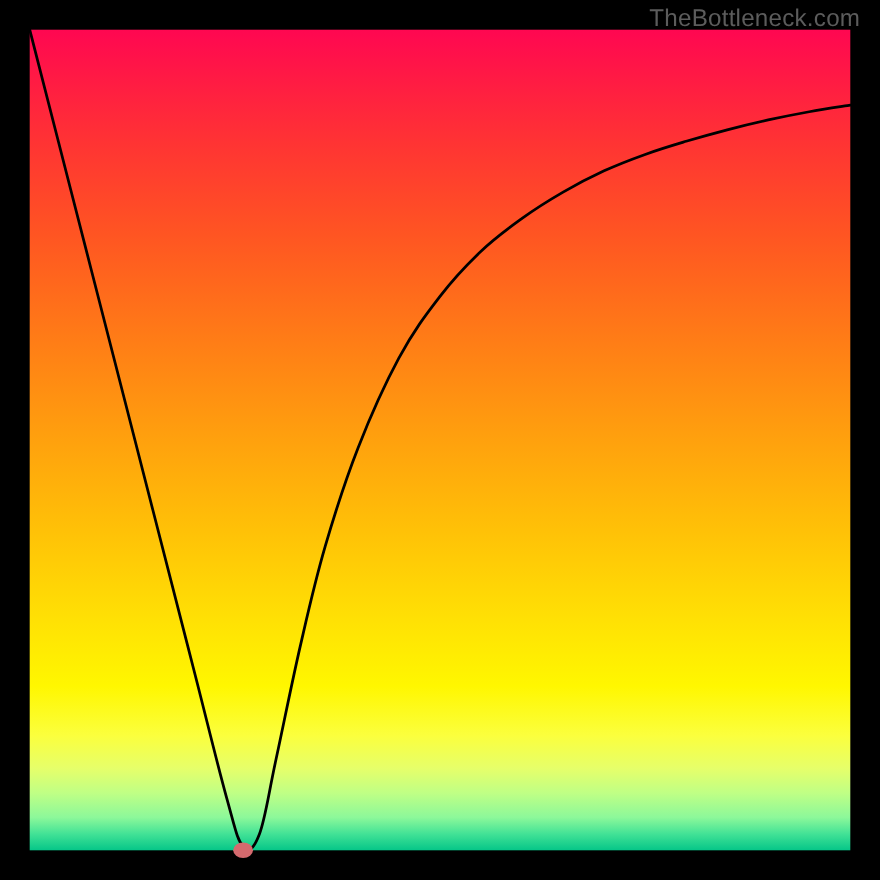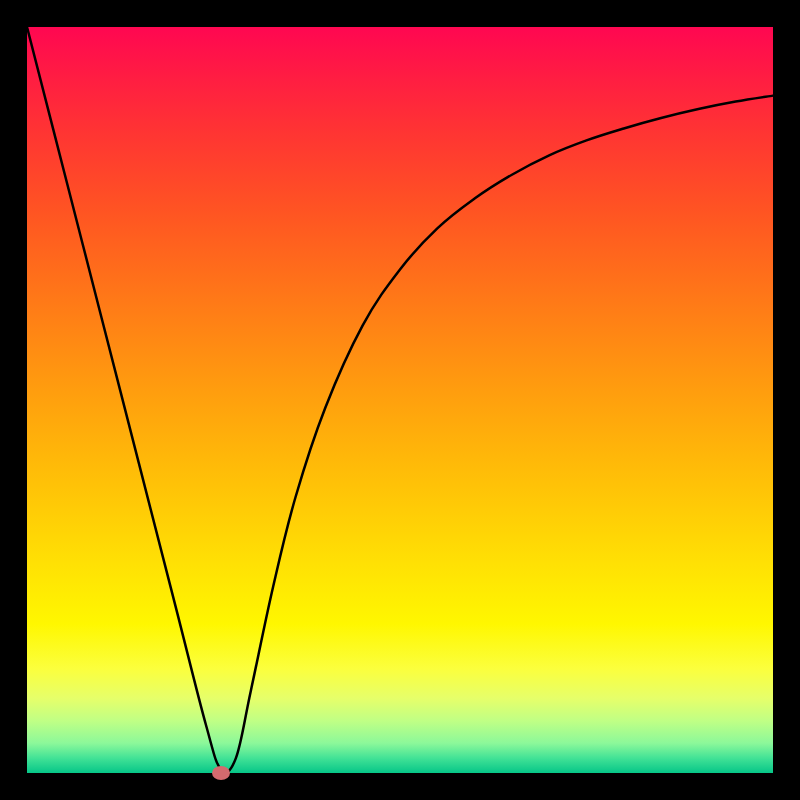--- a/index.html
+++ b/index.html
@@ -66,20 +66,21 @@
     border-radius: 50%;
     background: #d46a6e;
     transform: translate(-50%, -50%);
   }
 </style>
 </head>
 <body>
 
 <div class="chart-wrap">
 
+  <div class="watermark">TheBottleneck.com</div>
 
   <div class="plot-area">
     <svg class="curve" viewBox="0 0 746 746" preserveAspectRatio="none">
       <path id="curve-path" fill="none" stroke="#000" stroke-width="2.5" stroke-linecap="round" stroke-linejoin="round" d="M 0 0 C 6.714 26.184599999999982, 23.872000000000003 93.10079999999991, 37.300000000000004 145.4699999999999 C 50.72800000000001 197.83919999999992, 61.17200000000001 238.57079999999996, 74.60000000000001 290.94 C 88.028 343.30920000000003, 98.472 384.04080000000005, 111.89999999999999 436.41 C 125.32799999999999 488.7792, 137.1148 534.74772, 149.20000000000002 581.88 C 161.28520000000003 629.01228, 170.98319999999998 669.3858, 179.04 698.256 C 187.0968 727.1261999999999, 188.5888 736.36168, 193.96 742.27 C 199.33120000000002 748.17832, 203.50880000000004 745.1794, 208.88000000000002 731.08 C 214.2512 716.9806000000001, 217.08599999999998 694.8244000000001, 223.79999999999998 663.94 C 230.51399999999998 633.0556, 238.1232 594.4128000000001, 246.18 559.5 C 254.23680000000002 524.5871999999999, 259.1604 502.2072, 268.56 469.98 C 277.9596 437.75280000000004, 286.31480000000005 411.34439999999995, 298.40000000000003 380.46 C 310.4852 349.5756, 322.272 323.2418, 335.7 298.40000000000003 C 349.128 273.55820000000006, 359.572 259.9064, 373 242.45 C 386.428 224.9936, 396.872 214.17659999999995, 410.3 201.41999999999996 C 423.728 188.66339999999997, 434.17199999999997 181.24816000000004, 447.59999999999997 171.58000000000004 C 461.02799999999996 161.91184000000004, 471.47200000000004 155.49623999999997, 484.90000000000003 147.70799999999997 C 498.32800000000003 139.91975999999997, 508.77199999999993 134.48888, 522.1999999999999 128.312 C 535.6279999999999 122.13512000000003, 546.072 118.22608000000007, 559.5 113.39200000000005 C 572.928 108.55792000000004, 583.3720000000001 105.48439999999992, 596.8000000000001 101.4559999999999 C 610.2280000000001 97.42759999999988, 620.672 94.50327999999993, 634.1 91.01199999999994 C 647.528 87.52071999999995, 657.972 85.01415999999993, 671.4 82.05999999999995 C 684.828 79.10583999999996, 695.2719999999999 77.01704000000001, 708.6999999999999 74.60000000000002 C 722.1279999999999 72.18296000000004, 739.286 69.70624000000005, 746 68.63200000000006"></path>
     </svg>
     <div class="marker" id="min-marker" style="left: 193.96px; top: 746px;"></div>
   </div>
 
 </div>
 

